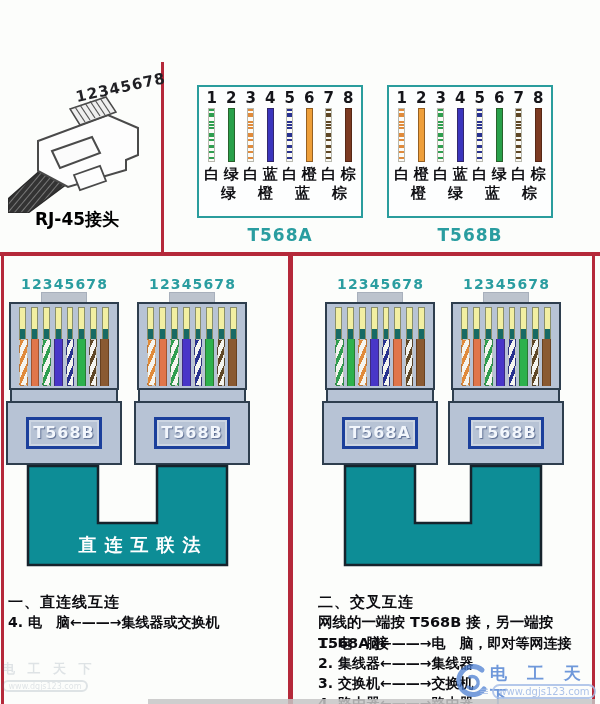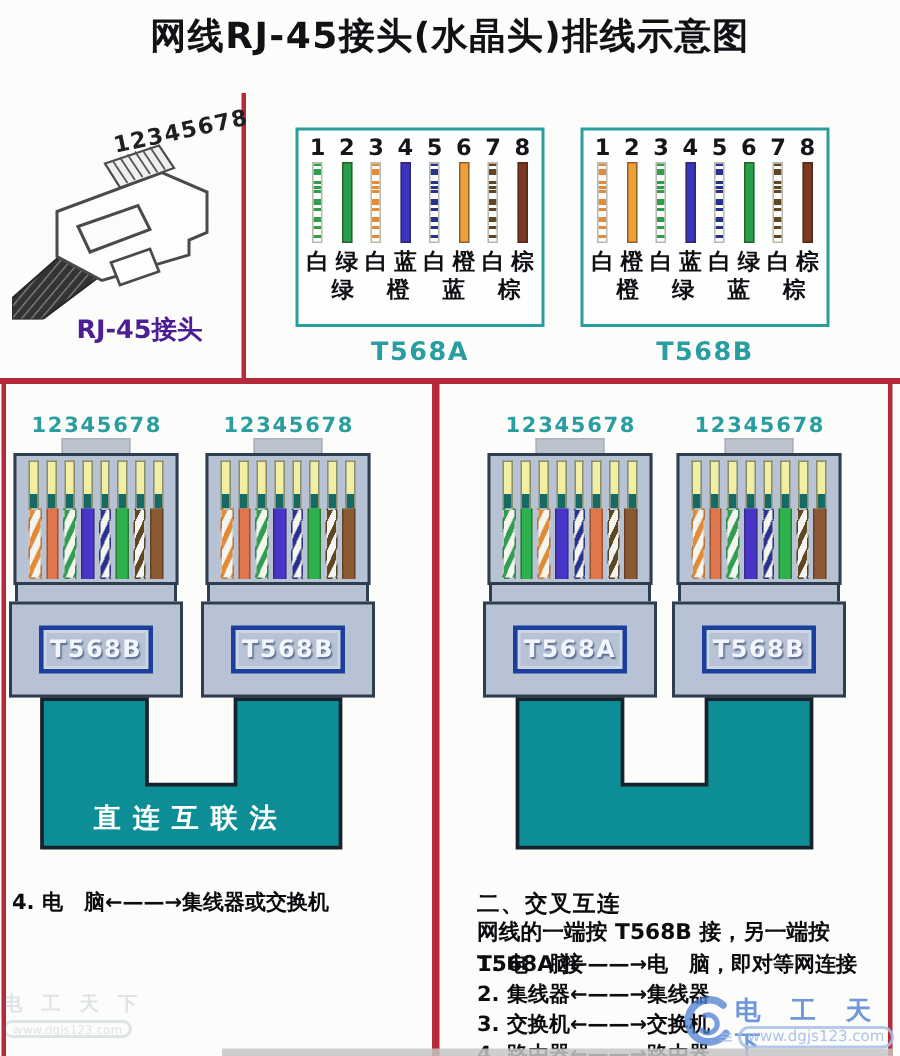--- a/index.html
+++ b/index.html
@@ -12,22 +12,22 @@
   .redline{position:absolute;background:#b5293a;}
   #rl-top-v{left:161px;top:62px;width:3px;height:191px;}
   #rl-h{left:0;top:252px;width:600px;height:4px;}
   #rl-left{left:1px;top:252px;width:3px;height:452px;}
   #rl-mid{left:288px;top:252px;width:5px;height:452px;}
   #rl-right{left:592px;top:252px;width:3px;height:452px;}
   
   .rj45-wrap{position:absolute;left:8px;top:95px;width:152px;height:118px;}
   .rj45-pins-label{position:absolute;left:76px;top:88px;width:80px;font-size:15px;font-weight:600;
          letter-spacing:1px;color:#202024;transform:rotate(-12deg);transform-origin:left center;}
-  .rj45-caption{position:absolute;left:28px;top:208px;width:130px;text-align:center;
-         font-size:17px;font-weight:600;color:#4c1d95;}
+  .rj45-caption{position:absolute;left:12px;top:208px;width:130px;text-align:center;
+         font-size:17px;font-weight:600;color:#000000;}
   
   .std-box{position:absolute;top:85px;width:166px;height:133px;border:2px solid #2a9d9d;
            background:#fdfefe;box-sizing:border-box;padding:2px 3px 0;}
   .std-nums{display:grid;grid-template-columns:repeat(8,1fr);height:19px;line-height:19px;
             font-size:15px;font-weight:bold;text-align:center;color:#15151a;}
   .std-bars{display:grid;grid-template-columns:repeat(8,1fr);height:56px;}
   .std-cell{display:flex;justify-content:center;align-items:flex-start;}
   .std-bar{width:7px;height:54px;box-sizing:border-box;}
   .std-bar.solid{border:1px solid rgba(40,20,8,.45);}
   .std-bar.speckle{background-color:#fbfbf7;border:1px solid #b8b8ae;}
@@ -78,21 +78,20 @@
   .wm-ghost .gname{font-size:13px;font-weight:bold;letter-spacing:4px;}
   .wm-ghost .gurl{width:86px;height:12px;border:2px solid #5b7088;border-radius:6px;
                   font-size:8px;line-height:9px;text-align:center;box-sizing:border-box;margin-top:2px;}
   .gray-strip{position:absolute;left:148px;top:699px;width:447px;height:5px;background:#c6c6c6;opacity:.85;}
 </style>
 </head>
 <body>
 
 <div class="page">
 
-  <div class="title">网线RJ-45接头(水晶头)排线示意图</div>
 
   <div class="redline" id="rl-top-v"></div>
   <div class="redline" id="rl-h"></div>
   <div class="redline" id="rl-left"></div>
   <div class="redline" id="rl-mid"></div>
   <div class="redline" id="rl-right"></div>
 
   <div class="rj45-pins-label">12345678</div>
   <div class="rj45-wrap">
     <svg width="152" height="118" viewBox="0 0 152 118">
@@ -389,23 +388,24 @@
         <div class="conn-label">T568B</div>
       </div>
     </div>
 
   <svg class="u-svg" style="left:0" width="290" height="106" viewBox="0 0 290 106">
     <polygon points="28,3 28,102 227,102 227,3 157,3 157,60 98,60 98,3" fill="#0d8d96" stroke="#16232c" stroke-width="2.5"></polygon>
   </svg>
   <svg class="u-svg" style="left:300px" width="300" height="106" viewBox="0 0 300 106">
     <polygon points="45,3 45,102 241,102 241,3 171,3 171,60 115,60 115,3" fill="#0d8d96" stroke="#16232c" stroke-width="2.5"></polygon>
   </svg>
-  <div class="method-text" style="left:28px;width:199px">直连互联法</div>
+  <div class="method-text" style="left:44px;width:199px">直连互联法</div>
 
   <div class="notes" style="left:8px">
+    <div class="h">一、直连线互连</div>
     <div class="item">4. 电　脑←——→集线器或交换机</div>
   </div>
   <div class="notes" style="left:318px">
     <div class="h">二、交叉互连</div>
     <div class="s">网线的一端按 T568B 接，另一端按 T568A 接</div>
     <div class="item">1. 电　脑←——→电　脑，即对等网连接</div>
     <div class="item">2. 集线器←——→集线器</div>
     <div class="item">3. 交换机←——→交换机</div>
     <div class="item">4. 路由器←——→路由器</div>
   </div>

